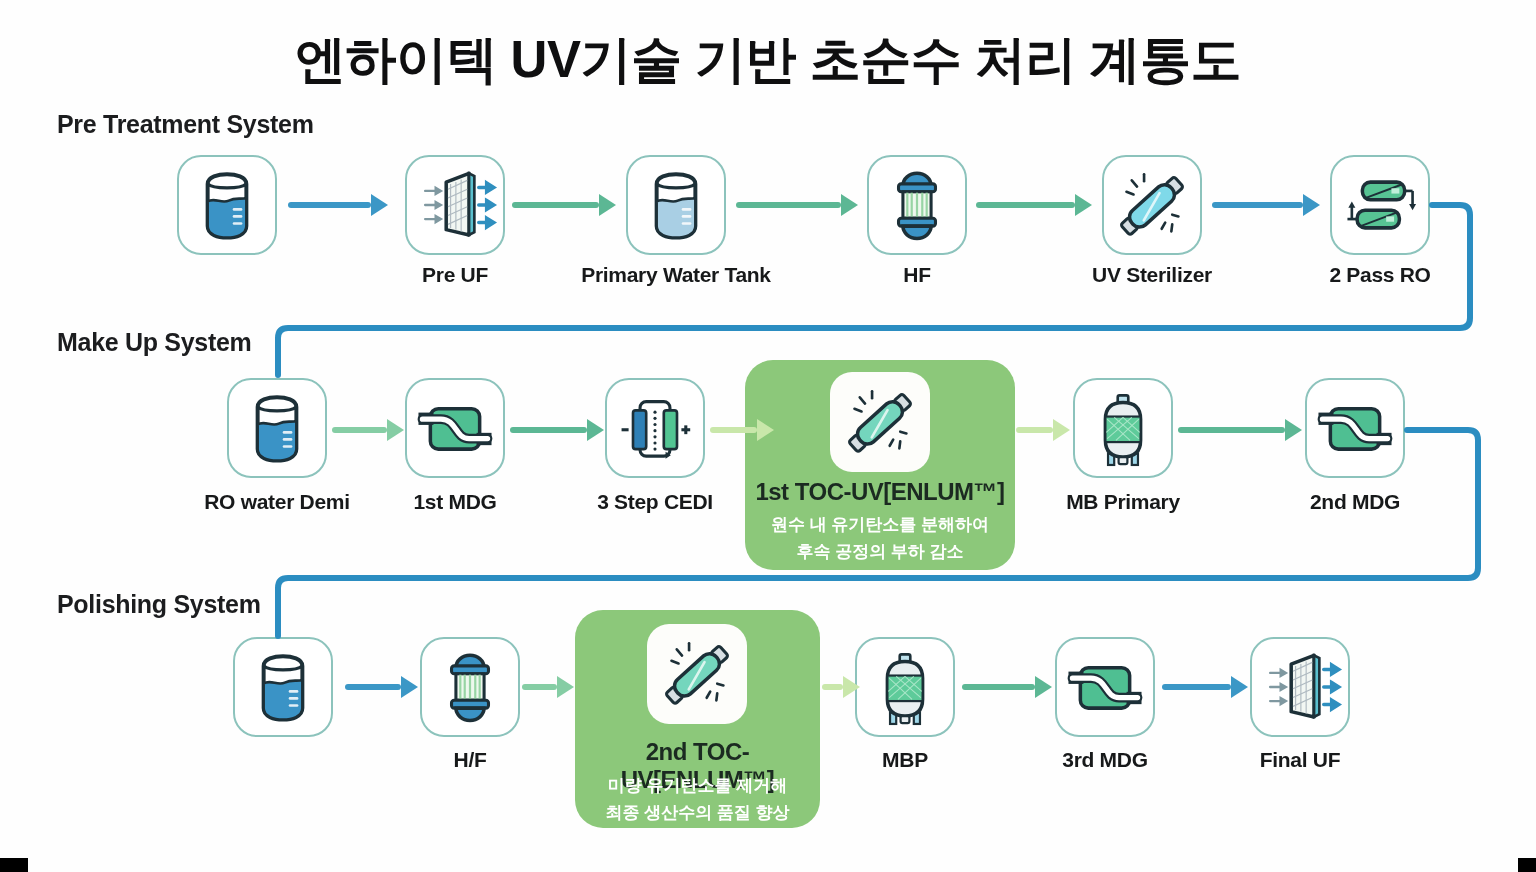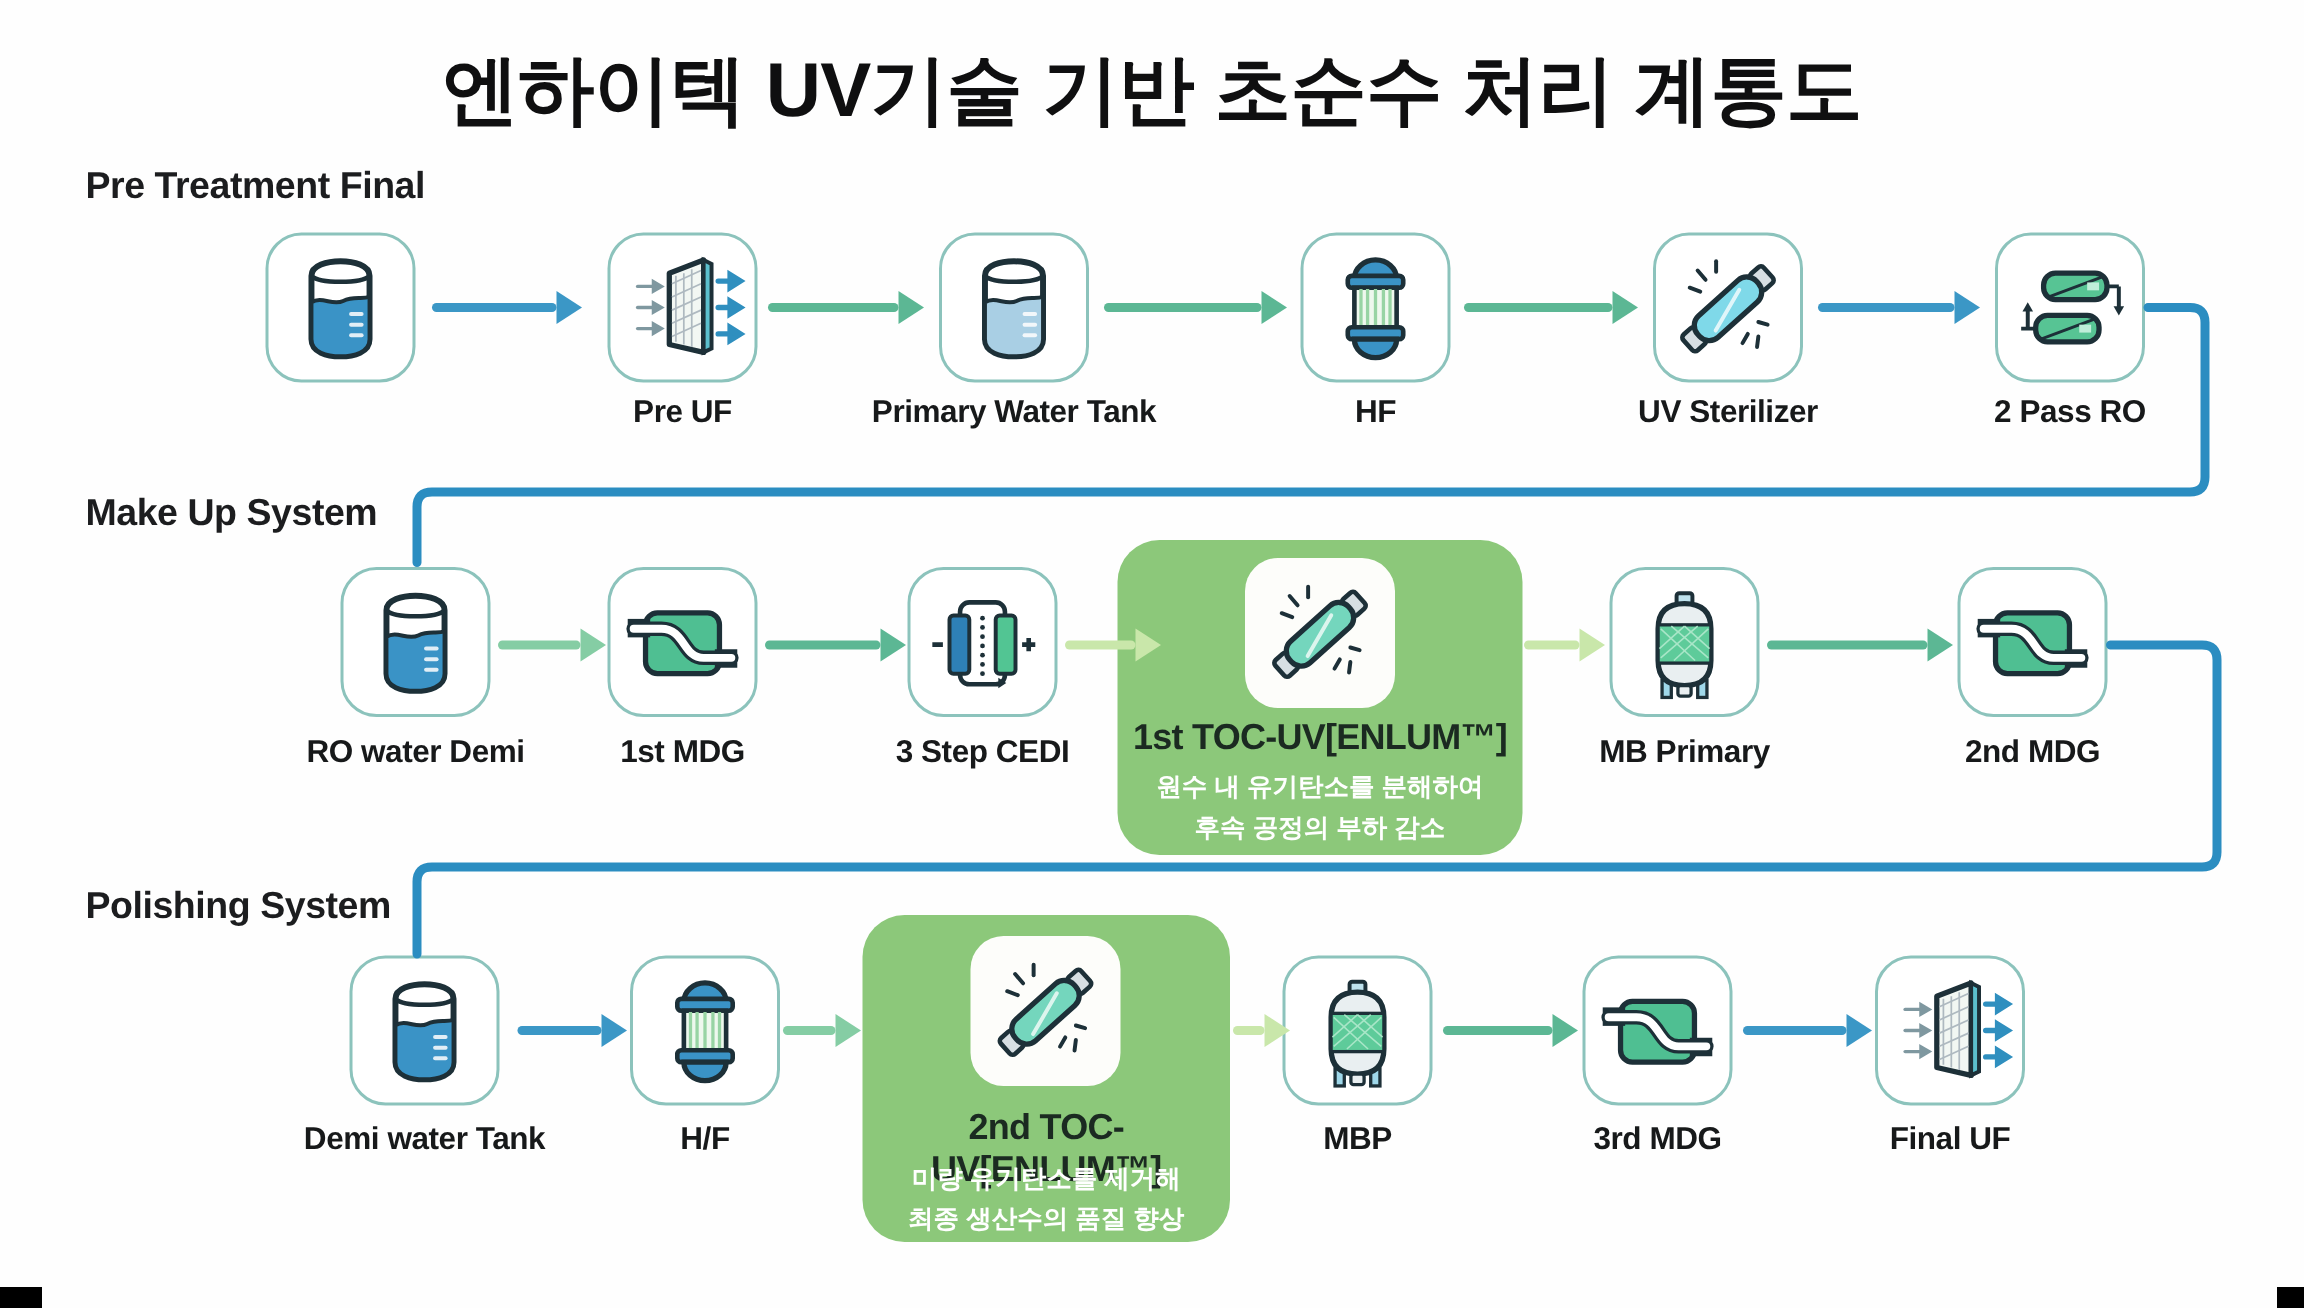--- a/index.html
+++ b/index.html
@@ -164,21 +164,21 @@
 
 <div class="canvas">
 
   <div class="title">엔하이텍 UV기술 기반 초순수 처리 계통도</div>
 
   <svg class="connectors" width="1536" height="872" viewBox="0 0 1536 872">
     <path d="M1432 205 H1460 Q1470 205 1470 215 V318 Q1470 328 1460 328 H288 Q278 328 278 338 V375" fill="none" stroke="#2b8dc1" stroke-width="6" stroke-linecap="round"></path>
     <path d="M1407 430 H1468 Q1478 430 1478 440 V568 Q1478 578 1468 578 H288 Q278 578 278 588 V636" fill="none" stroke="#2b8dc1" stroke-width="6" stroke-linecap="round"></path>
   </svg>
 
-  <div class="sysheading" style="left:57px;top:110px">Pre Treatment Final</div>
+  <div class="sysheading" style="left:57px;top:110px">Pre Treatment System</div>
 
   <div class="tile" style="left:177px;top:155px">
     <svg class="icon" style="color:#3a93c6">
         <use href="#sym-tank"></use>
       </svg>
   </div>
 
   <div class="arrow blue" style="left:288px;top:193px;width:100px">
       <div class="shaft"></div>
       <div class="head"></div>
@@ -312,21 +312,20 @@
   </div>
   <div class="nlabel" style="left:1265px;top:490px;width:180px">2nd MDG</div>
 
   <div class="sysheading" style="left:57px;top:590px">Polishing System</div>
 
   <div class="tile" style="left:233px;top:637px">
     <svg class="icon" style="color:#3a93c6">
         <use href="#sym-tank"></use>
       </svg>
   </div>
-  <div class="nlabel" style="left:153px;top:748px;width:260px">Demi water Tank</div>
 
   <div class="arrow blue" style="left:345px;top:675px;width:73px">
       <div class="shaft"></div>
       <div class="head"></div>
     </div>
 
   <div class="tile" style="left:420px;top:637px">
     <svg class="icon">
         <use href="#sym-hf"></use>
       </svg>

